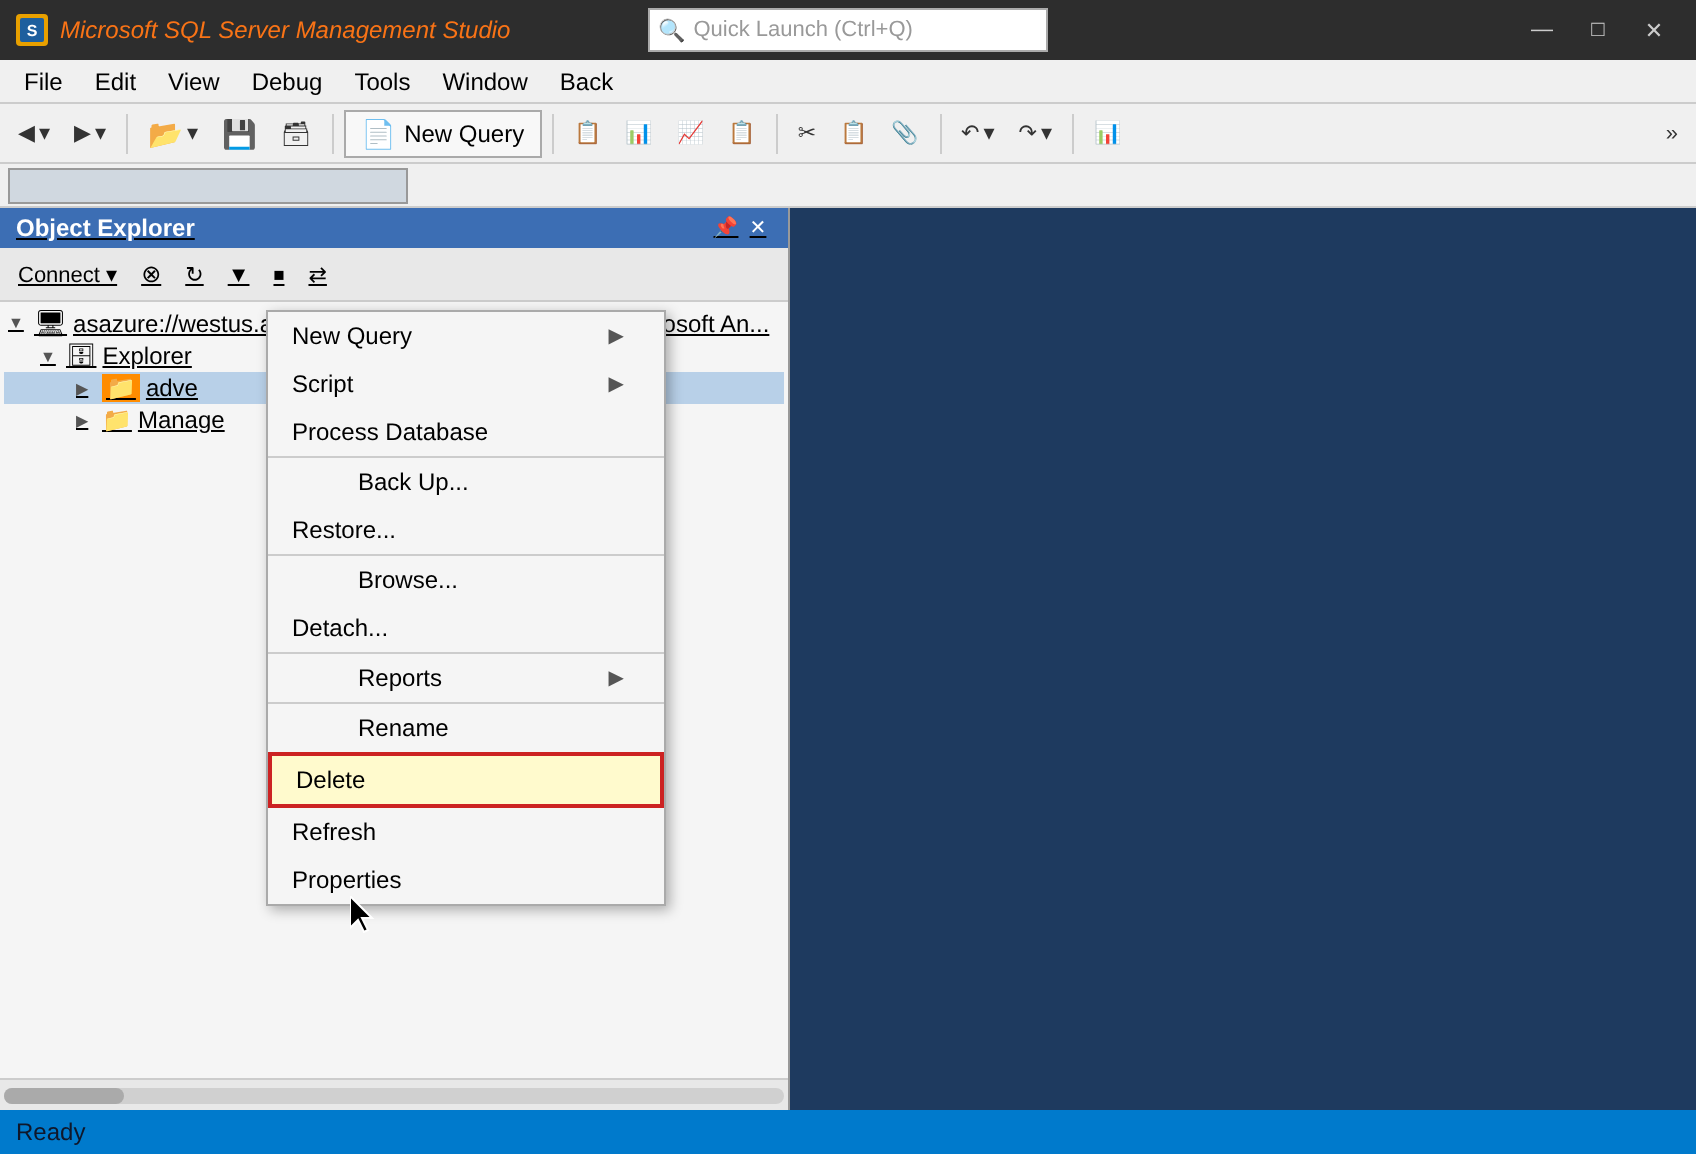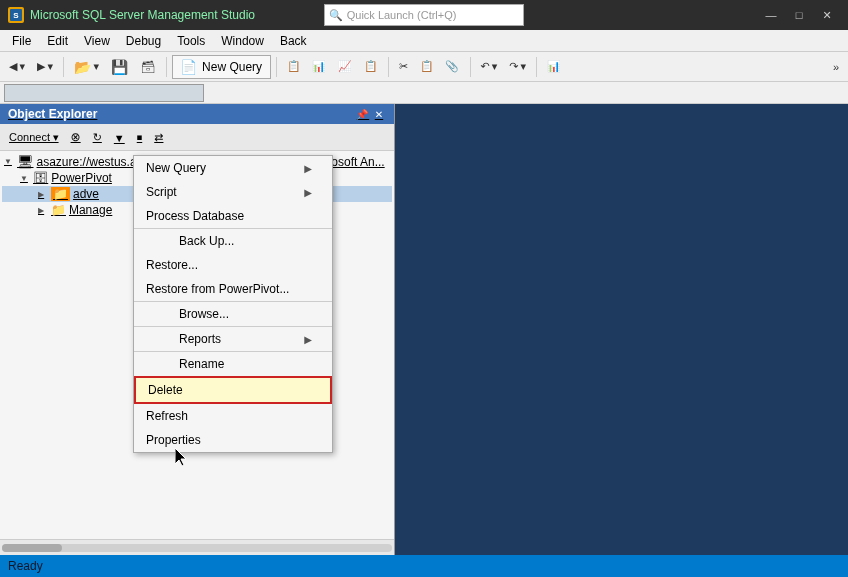--- a/index.html
+++ b/index.html
@@ -35,21 +35,22 @@
       border-radius: 2px;
       display: flex;
       align-items: center;
       justify-content: center;
       font-size: 10px;
       color: white;
       font-weight: bold;
     }
     .title-text {
       font-size: 12px;
-      color: #86efac;
+      color: #f97316;
+      font-style: italic;
     }
     .title-bar-right {
       display: flex;
       align-items: center;
       gap: 2px;
     }
     .win-btn {
       width: 26px;
       height: 20px;
       background: transparent;
@@ -441,21 +442,21 @@
 
       <div class="tree-node">
         <span class="tree-arrow">▼</span>
         <span style="font-size:13px;">🖥</span>
         <span class="tree-label">asazure://westus.asazure.windows.net/awintsales (Microsoft An...</span>
       </div>
 
       <div class="tree-node" style="padding-left:18px;">
         <span class="tree-arrow">▼</span>
         <span style="font-size:12px;">🗄</span>
-        <span class="tree-label">PowerPivot</span>
+        <span class="tree-label">Explorer</span>
       </div>
 
       <div class="tree-node selected" style="padding-left:36px;">
         <span class="tree-arrow">▶</span>
         <span style="font-size:12px; background:#ff8c00; padding:0 2px;">📁</span>
         <span class="tree-label">adve</span>
       </div>
 
       <div class="tree-node" style="padding-left:36px;">
         <span class="tree-arrow">▶</span>
@@ -485,25 +486,25 @@
     </div>
     <div class="ctx-item">
       <span class="ctx-item-text">Process Database</span>
     </div>
     <div class="ctx-item separator-above">
       <span class="ctx-item-text">Back Up...</span>
     </div>
     <div class="ctx-item">
       <span class="ctx-item-text">Restore...</span>
     </div>
-    <div class="ctx-item">
-      <span class="ctx-item-text">Restore from PowerPivot...</span>
-    </div>
     <div class="ctx-item separator-above">
       <span class="ctx-item-text">Browse...</span>
+    </div>
+    <div class="ctx-item">
+      <span class="ctx-item-text">Detach...</span>
     </div>
     <div class="ctx-item separator-above">
       <span class="ctx-item-text">Reports</span>
       <span class="ctx-submenu-arrow">▶</span>
     </div>
     <div class="ctx-item separator-above">
       <span class="ctx-item-text">Rename</span>
     </div>
     <div class="ctx-item active">
       <span class="ctx-item-text">Delete</span>

